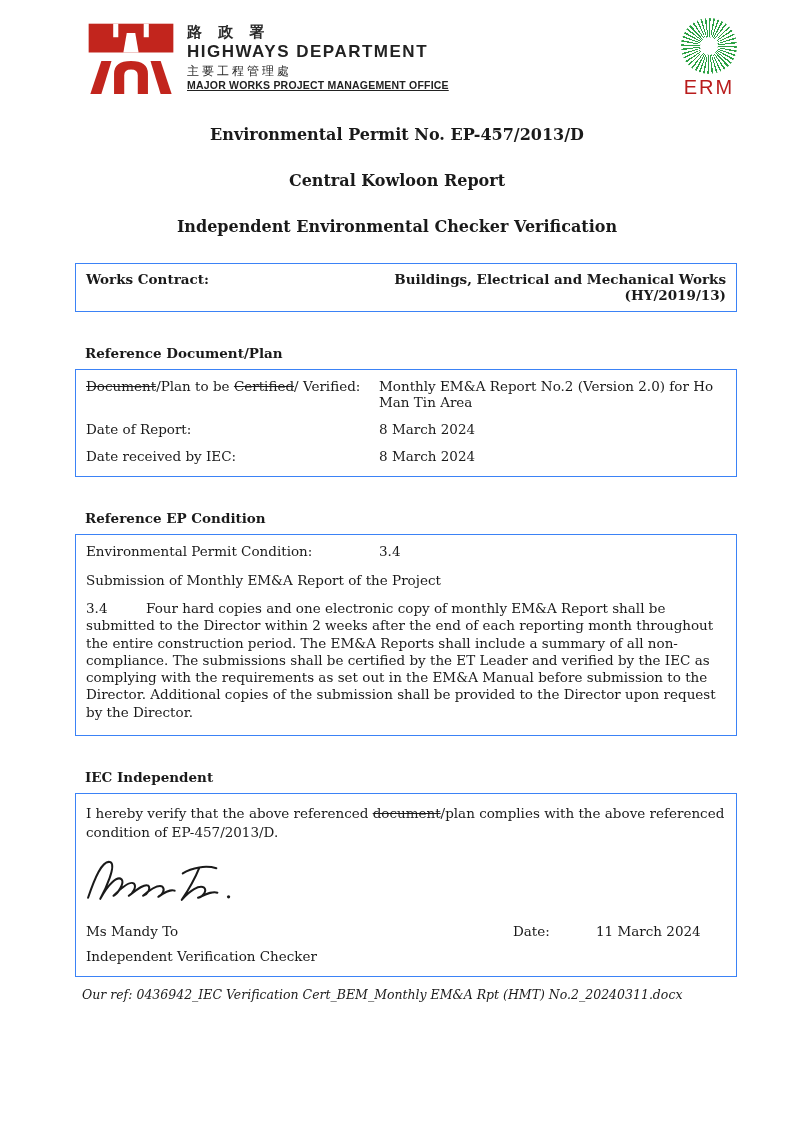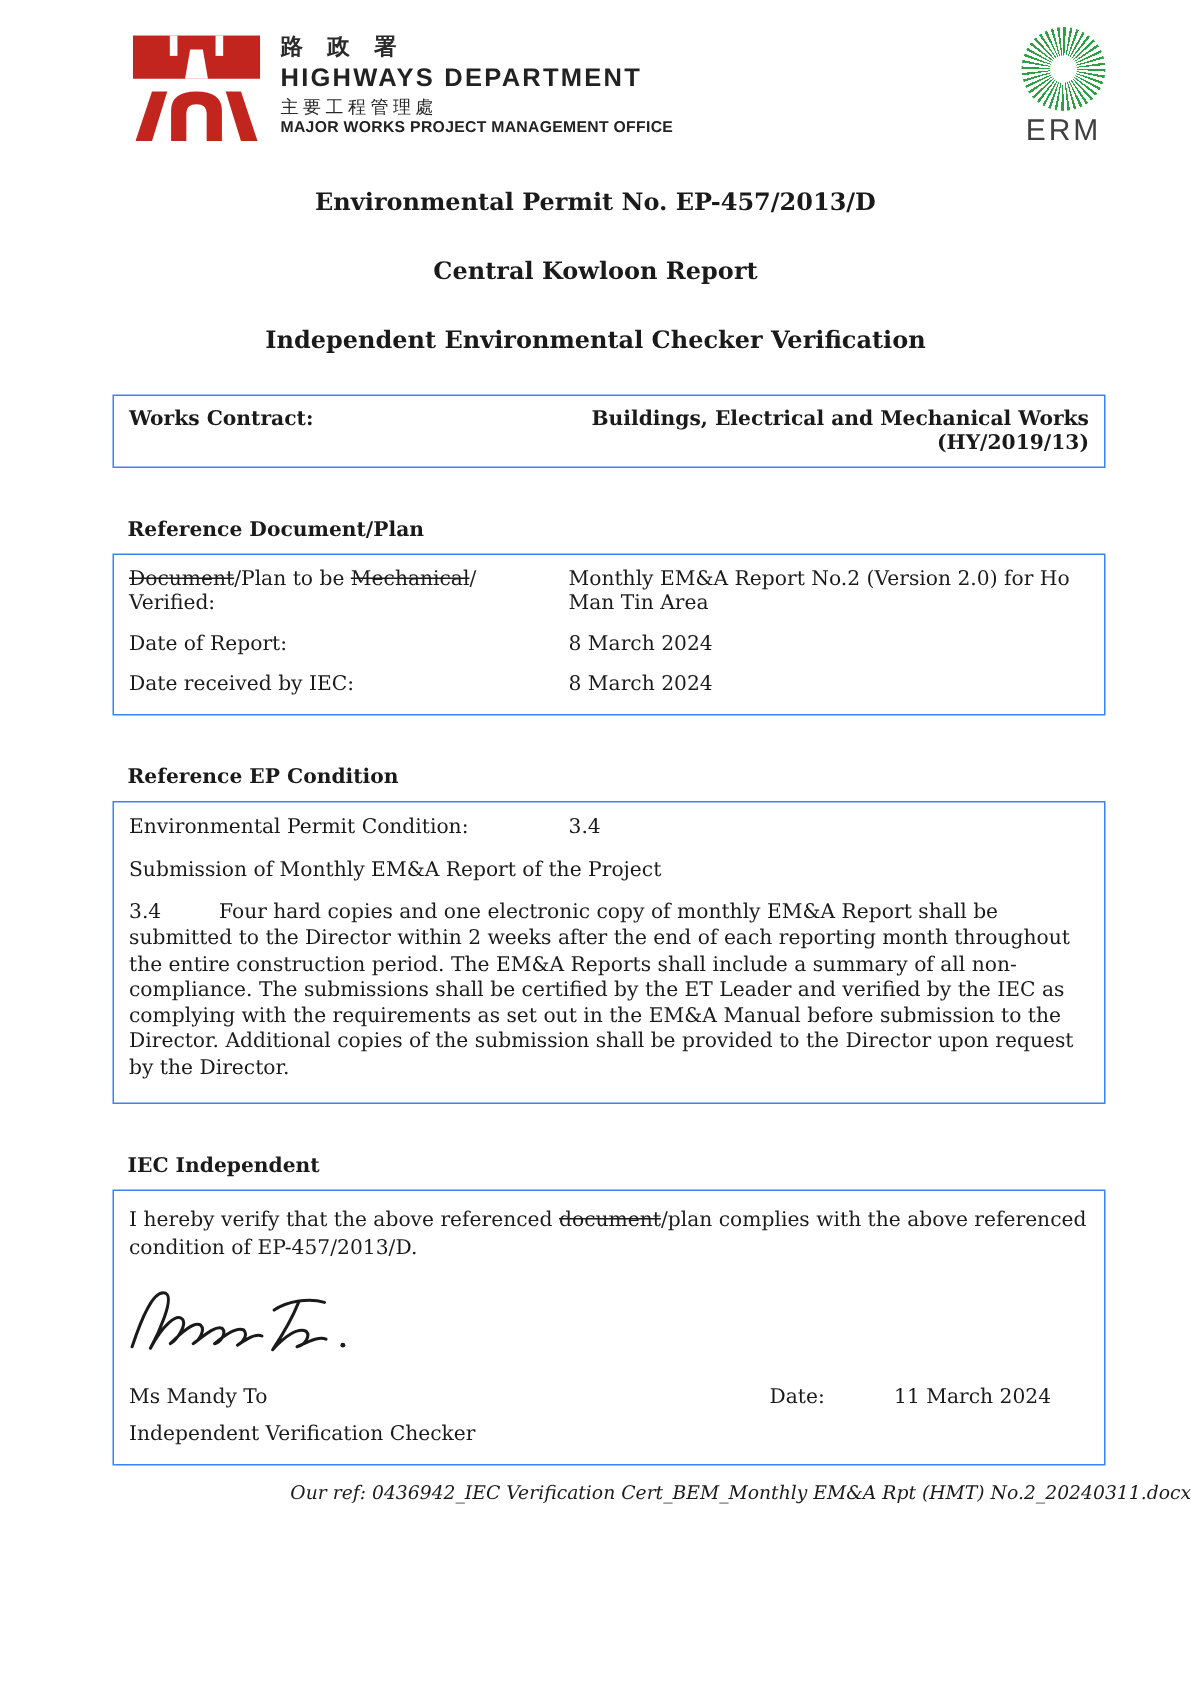--- a/index.html
+++ b/index.html
@@ -21,36 +21,36 @@
   }
   .brand { display:flex; align-items:flex-start; }
   .hyd-logo { width:86px; height:72px; flex:0 0 auto; }
   .brand-text {
     margin-left:13px; margin-top:2px;
     font-family:"Liberation Sans", sans-serif; color:#2a2a2a;
   }
   .dept-cn { font-size:15px; font-weight:bold; letter-spacing:6px; line-height:1.1; }
   .dept-en { font-size:17px; font-weight:bold; letter-spacing:1.5px; line-height:1.25; color:#222; }
   .office-cn { font-size:12px; letter-spacing:3px; line-height:1.3; margin-top:2px; }
-  .office-en { font-size:10.5px; font-weight:bold; letter-spacing:0.2px; line-height:1.3; color:#222; }
+  .office-en { font-size:10.5px; font-weight:bold; letter-spacing:0.2px; line-height:1.3; color:#222;text-decoration:underline; }
   .erm-block { text-align:center; margin-top:-4px; }
   .erm-sun {
     width:56px; height:56px; border-radius:50%;
     margin:0 auto;
     background:repeating-conic-gradient(#2BA143 0deg 3.5deg, #ffffff 3.5deg 9deg);
     position:relative;
   }
   .erm-sun::after {
     content:""; position:absolute; left:50%; top:50%;
     width:18px; height:18px; border-radius:50%;
     background:#ffffff; transform:translate(-50%,-50%);
   }
   .erm-label {
     font-family:"Liberation Sans", sans-serif;
-    font-size:20px; letter-spacing:2px; color:#404040; margin-top:2px;
+    font-size:20px; letter-spacing:2px; color:#b91c1c; margin-top:2px;
   }
   
   .titles { text-align:center; margin-top:26px; }
   .title-line { font-size:16px; font-weight:bold; margin-bottom:27px; }
   
   .content { padding:0 57px 0 75px; }
   .box {
     width:662px;
     border:1px solid #3b82f6;
     font-size:13.5px;
@@ -73,21 +73,21 @@
   .signature-wrap { margin:10px 0 0 8px; height:58px; }
   .sig-svg { height:56px; }
   .sign-row { display:flex; padding:12px 10px 0 10px; }
   .sign-name { width:427px; flex:0 0 auto; }
   .sign-date-label { width:83px; flex:0 0 auto; }
   .sign-date-value { flex:1; }
   .sign-title { padding:9px 10px 12px 10px; }
   
   .footer {
     margin:10px 0 0 82px;
-    font-size:12.5px; font-style:italic;text-align:right;
+    font-size:12.5px; font-style:italic;
   }
 </style>
 </head>
 <body>
 
 <div class="page">
 
   <div class="header">
     <div class="brand">
       <svg class="hyd-logo" viewBox="0 0 100 85" xmlns="http://www.w3.org/2000/svg">
@@ -123,21 +123,21 @@
     <div class="box works-box">
       <div class="works-row">
         <div class="works-label">Works Contract:</div>
         <div class="works-value">Buildings, Electrical and Mechanical Works  (HY/2019/13)</div>
       </div>
     </div>
 
     <div class="section-heading">Reference Document/Plan</div>
     <div class="box">
       <div class="kv-row">
-        <div class="kv-label"><span class="strike">Document</span><span>/Plan to be </span><span class="strike">Mechanical</span><span>/ Verified:</span></div>
+        <div class="kv-label"><span class="strike">Document</span><span>/Plan to be </span><span class="strike">Certified</span><span>/ Verified:</span></div>
         <div class="kv-value">Monthly EM&amp;A Report No.2 (Version 2.0) for Ho Man Tin Area</div>
       </div>
       <div class="kv-row">
         <div class="kv-label">Date of Report:</div>
         <div class="kv-value">8 March 2024</div>
       </div>
       <div class="kv-row pad-bottom">
         <div class="kv-label">Date received by IEC:</div>
         <div class="kv-value">8 March 2024</div>
       </div>

